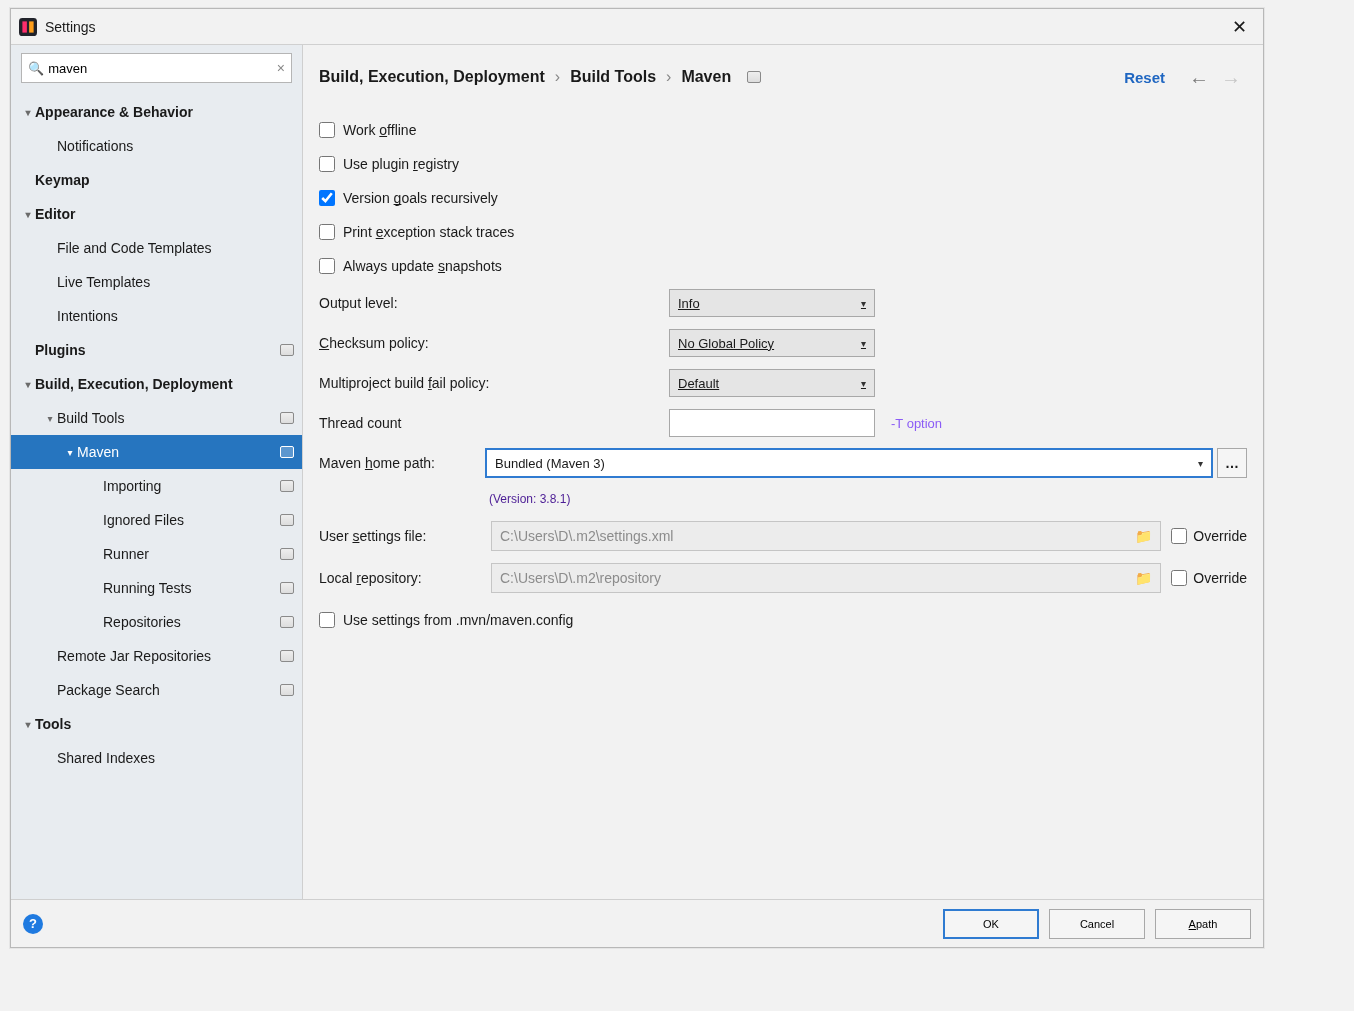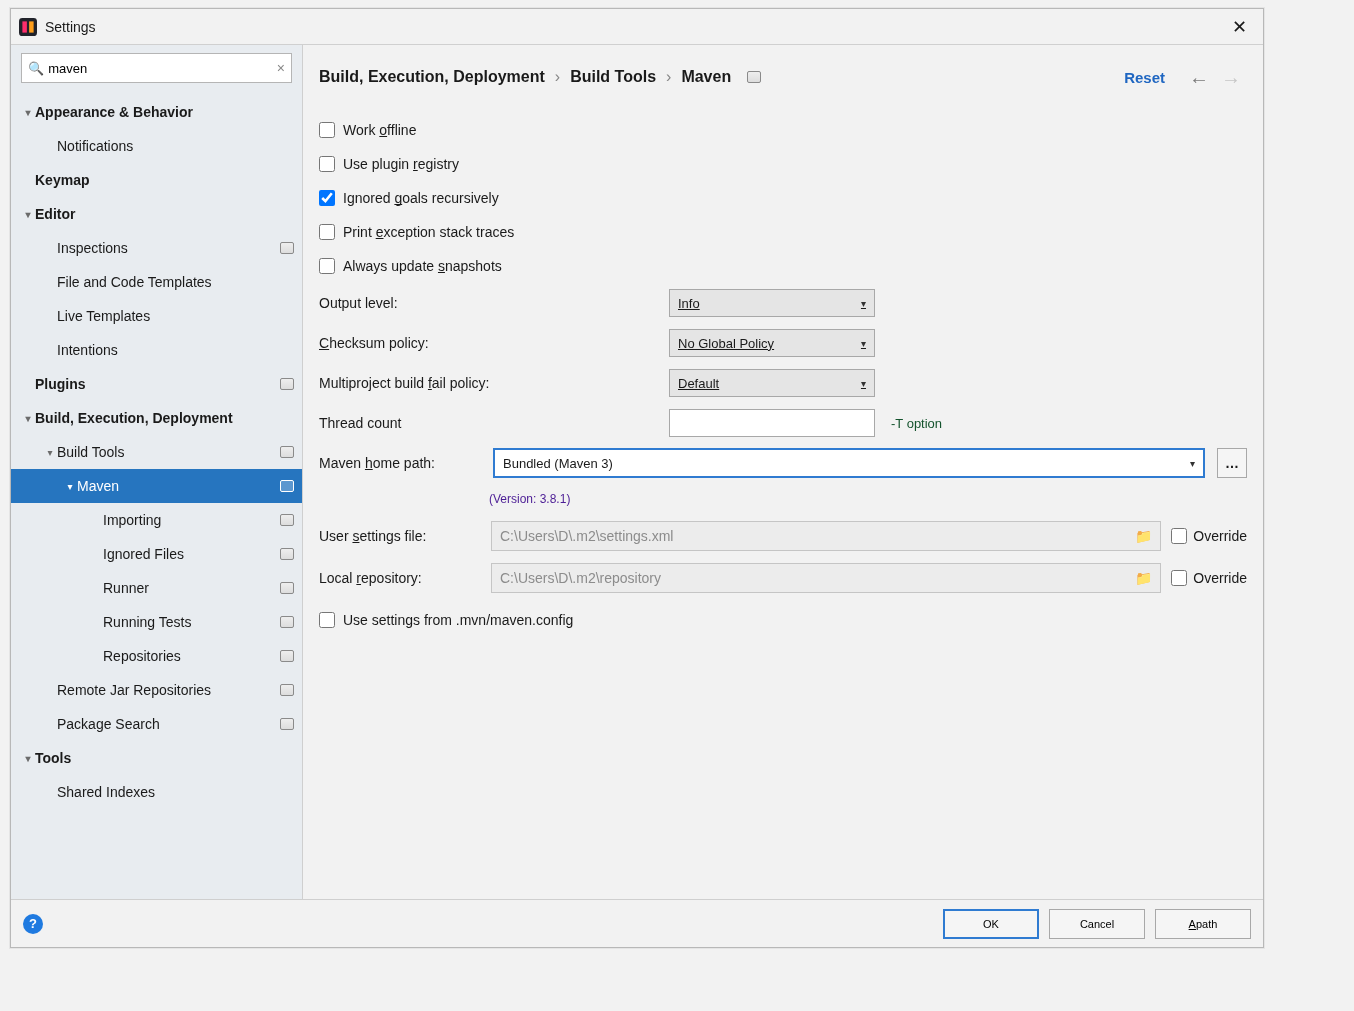--- a/index.html
+++ b/index.html
@@ -150,22 +150,22 @@
   display: flex; align-items: center; padding: 0 8px;
   justify-content: space-between;
   font-size: 13px;
   text-decoration: underline;
 }
 .select-like .caret { font-size: 10px; color: #333; }
 .text-input {
   width: 206px; height: 28px; border: 1px solid #a8a8a8; background: #fff;
   padding: 0 6px; font-size: 13px;
 }
-.hint { margin-left: 16px; color: #14532d; font-size: 13px; }
-.path-row { display: flex; align-items: center; height: 40px; gap: 12px; }
+.hint { margin-left: 16px; color: #8b5cf6; font-size: 13px; }
+.path-row { display: flex; align-items: center; height: 40px; gap: 4px; }
 .path-row .plabel { width: 162px; }
 .home-select {
   flex: 1; height: 30px;
   background: #fff;
   border: 2px solid #2f7bd1;
   display: flex; align-items: center; justify-content: space-between;
   padding: 0 8px; font-size: 13px;
 }
 .home-select .caret { font-size: 10px; color: #333; }
 .sq-btn {
@@ -237,24 +237,20 @@
             <span class="lbl">Notifications</span>
           </div>
         <div class="tree-item lvl0">
             <span class="lbl">Keymap</span>
           </div>
         <div class="tree-item lvl0">
             <span class="chev">▾</span>
             <span class="lbl">Editor</span>
           </div>
         <div class="tree-item lvl1">
-            <span class="lbl">Inspections</span>
-            <span class="badge"></span>
-          </div>
-        <div class="tree-item lvl1">
             <span class="lbl">File and Code Templates</span>
           </div>
         <div class="tree-item lvl1">
             <span class="lbl">Live Templates</span>
           </div>
         <div class="tree-item lvl1">
             <span class="lbl">Intentions</span>
           </div>
         <div class="tree-item lvl0">
             <span class="lbl">Plugins</span>
@@ -332,21 +328,21 @@
         <div class="chk-row">
             <input type="checkbox" style="">
             <span><span>Work </span><span class="underline-target">o</span><span>ffline</span></span>
           </div>
         <div class="chk-row">
             <input type="checkbox" style="">
             <span><span>Use plugin </span><span class="underline-target">r</span><span>egistry</span></span>
           </div>
         <div class="chk-row">
             <input type="checkbox" checked="" style="">
-            <span><span>Ignored </span><span class="underline-target">g</span><span>oals recursively</span></span>
+            <span><span>Version </span><span class="underline-target">g</span><span>oals recursively</span></span>
           </div>
         <div class="chk-row">
             <input type="checkbox" style="">
             <span><span>Print </span><span class="underline-target">e</span><span>xception stack traces</span></span>
           </div>
         <div class="chk-row">
             <input type="checkbox" style="">
             <span><span>Always update </span><span class="underline-target">s</span><span>napshots</span></span>
           </div>
 

